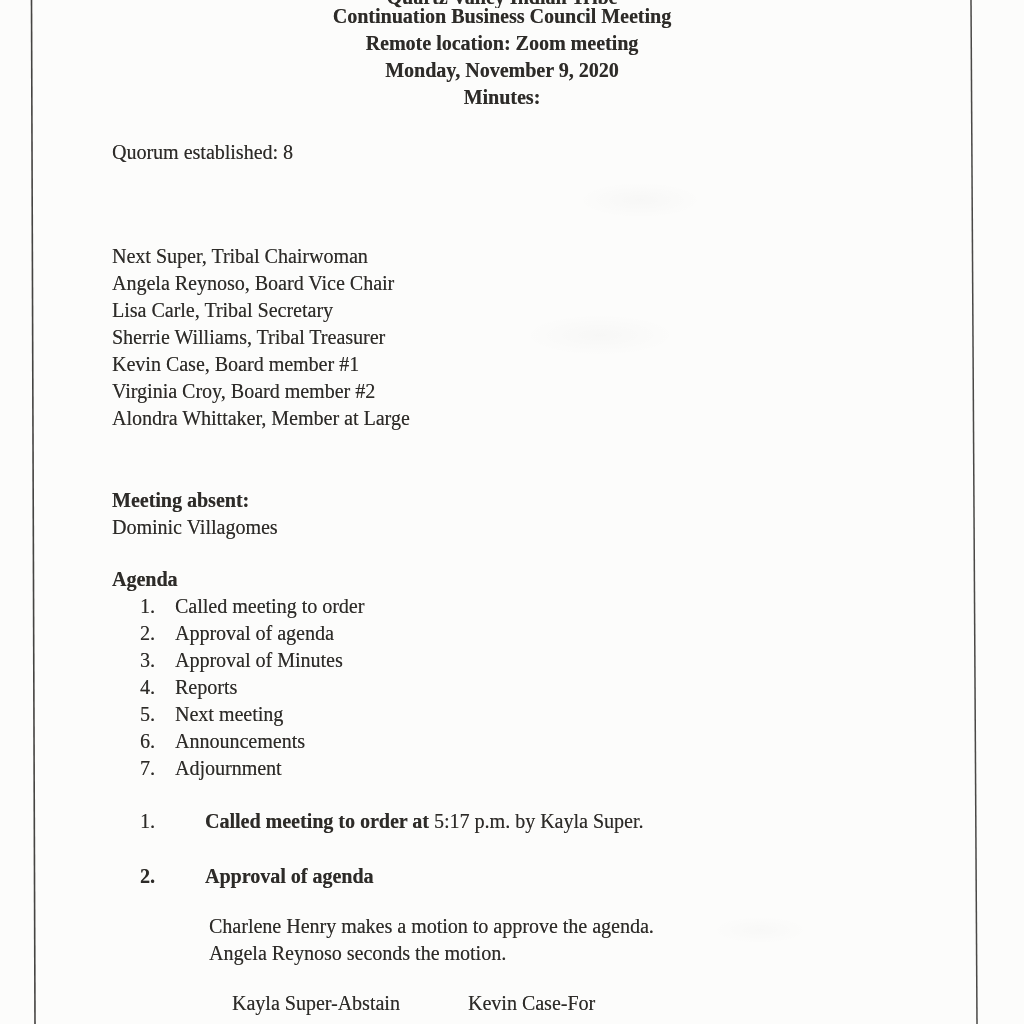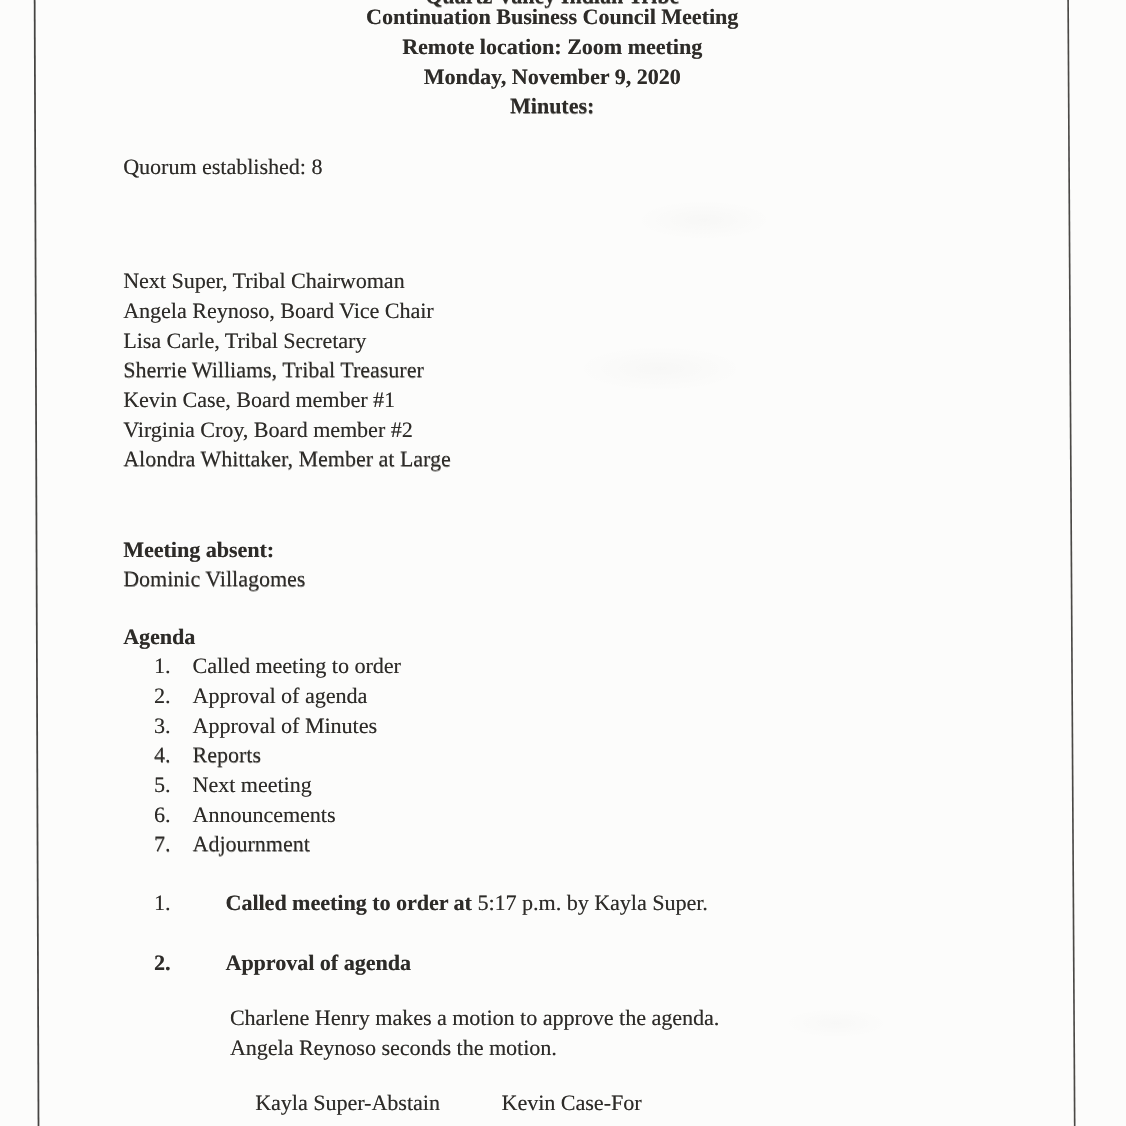--- a/index.html
+++ b/index.html
@@ -28,21 +28,21 @@
   .title-block{top:3px;left:0;width:1004px;}
 
   .lst .row{position:relative;}
   .agenda-list .row{padding-left:63px;}
   .agenda-list .num{position:absolute;left:28px;}
   .section-row{left:112px;padding-left:93px;width:760px;}
   .section-row .num{position:absolute;left:28px;}
 
   .vote-row{left:0;width:1024px;}
   .vote-left{position:absolute;left:209px;margin-left:23px;}
-  .vote-right{position:absolute;left:456px;}
+  .vote-right{position:absolute;left:468px;}
 
   .scan-edges{position:absolute;top:0;left:0;pointer-events:none;}
 </style>
 </head>
 <body>
 
 <div class="paper">
 
   <div class="clip-top">
     <div class="inner ink">Quartz Valley Indian Tribe</div>

